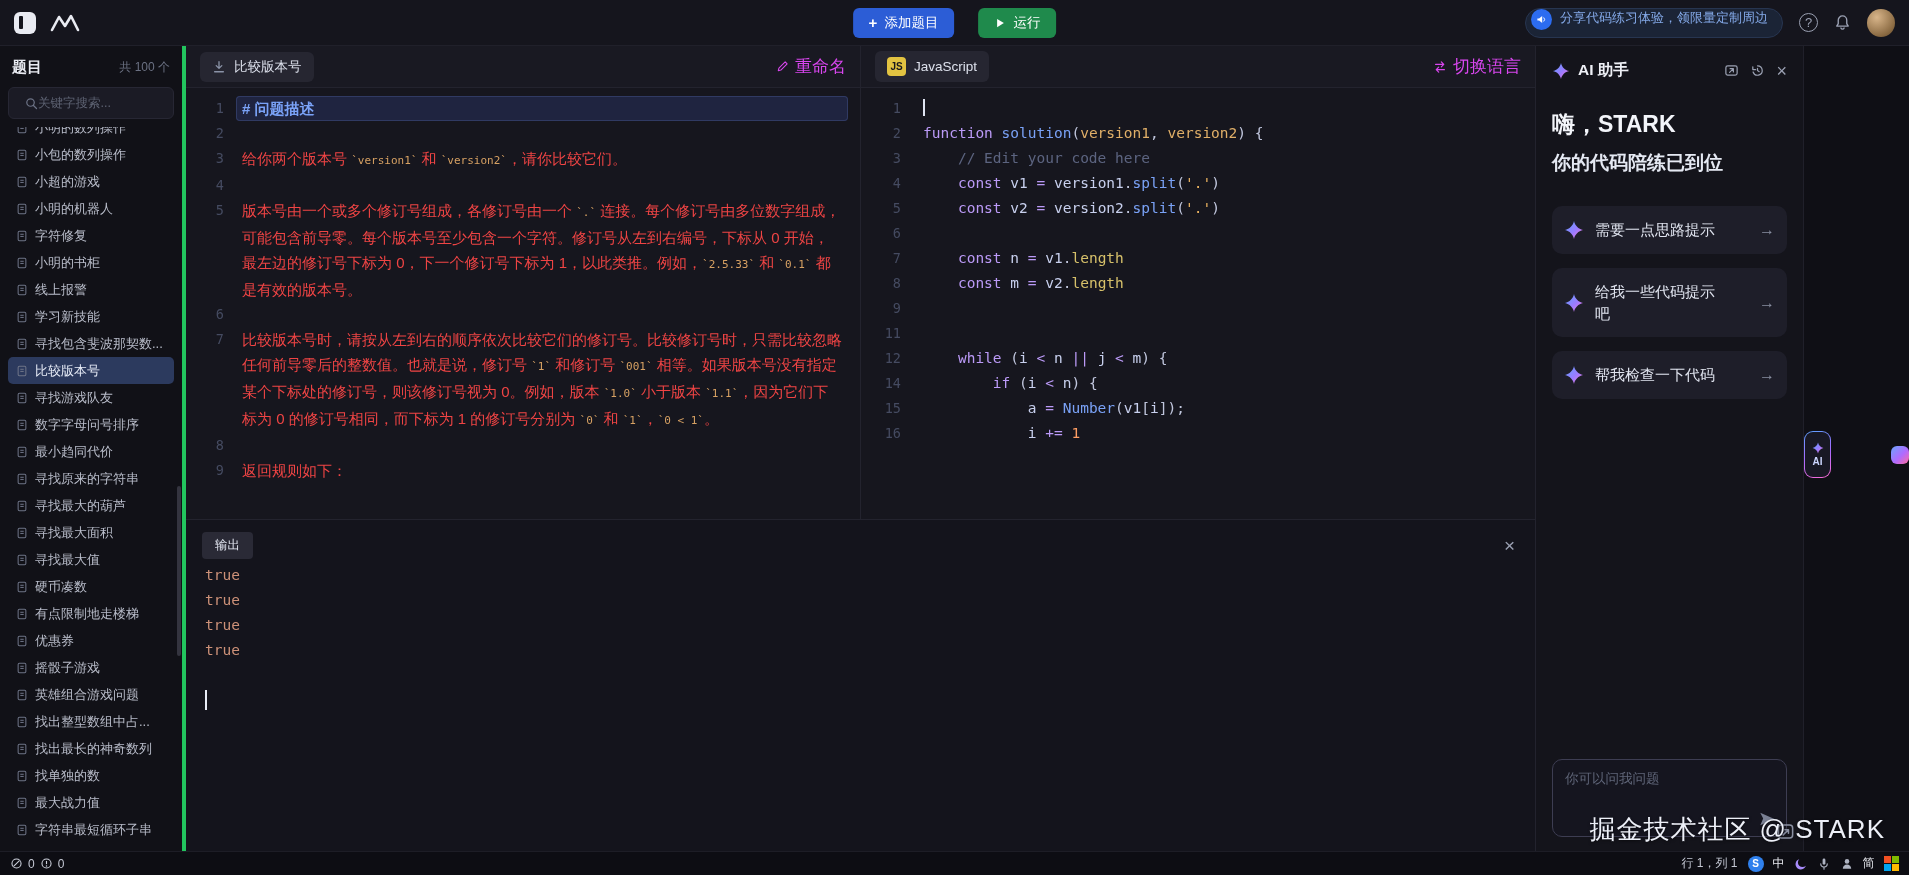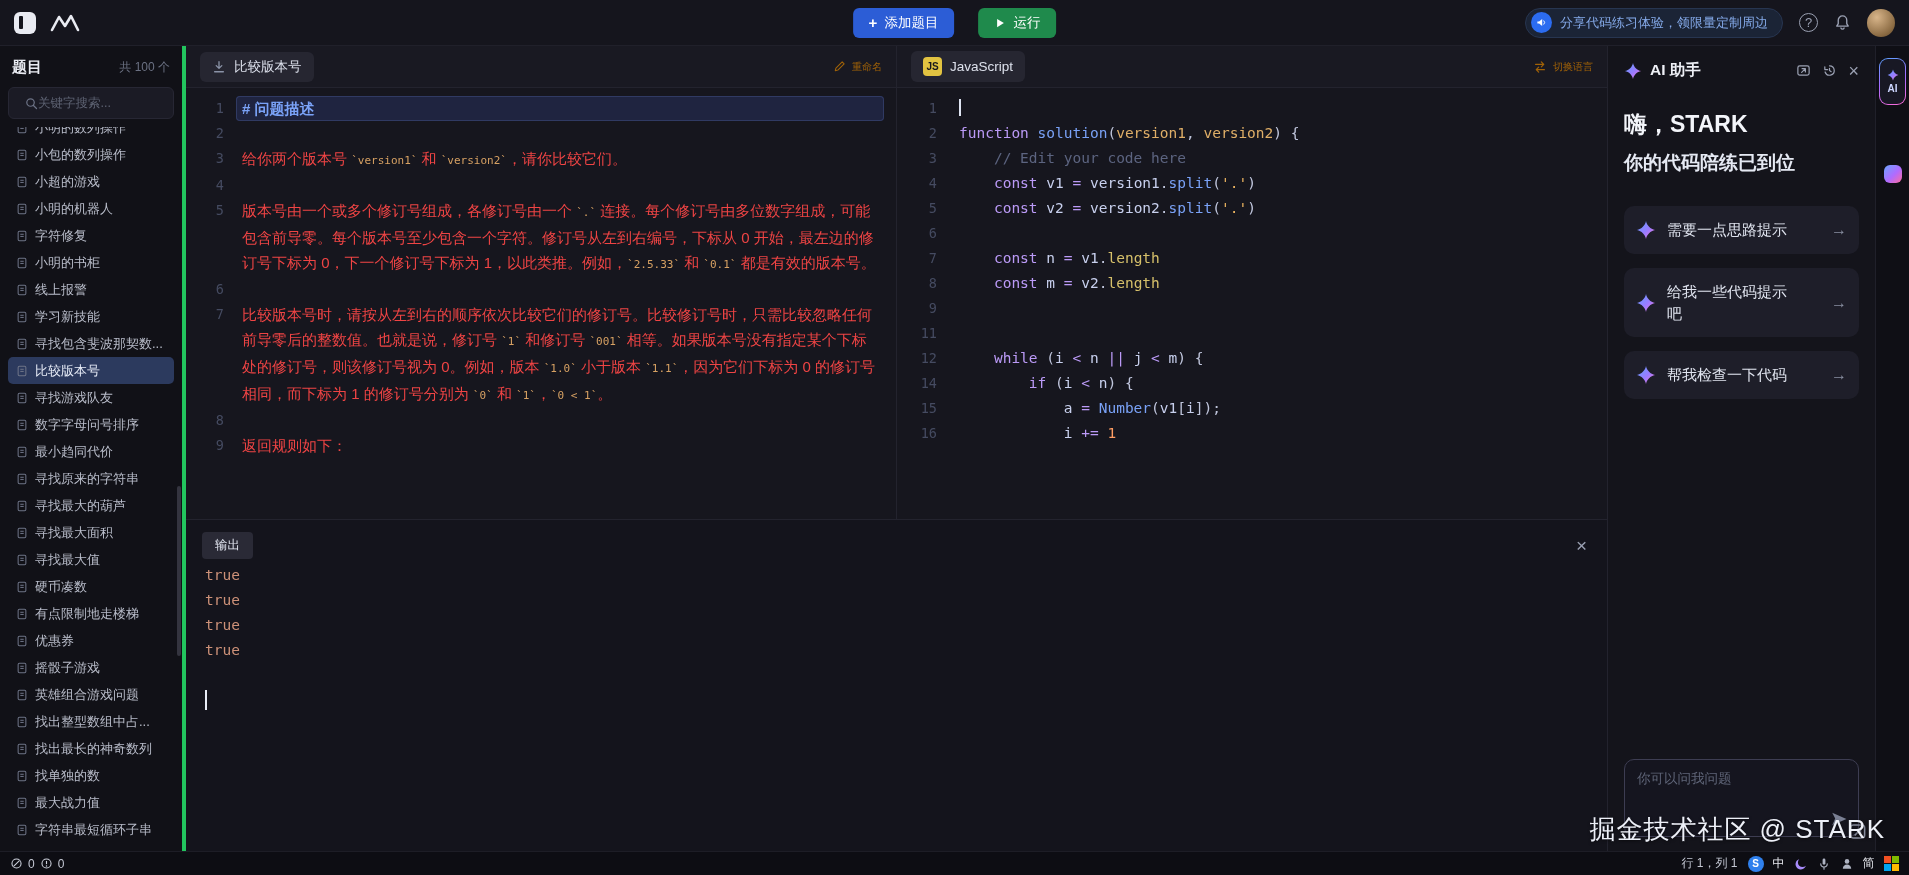--- a/index.html
+++ b/index.html
@@ -15,21 +15,21 @@
   .logo-square{width:22px;height:22px;background:#e9ebf2;border-radius:6px;display:inline-flex;align-items:center;padding-left:5px}
   .ls-bar{width:4px;height:13px;background:#15151d;border-radius:1px}
   .logo-m svg{display:block}
   .tb-center{position:absolute;left:50%;transform:translateX(-50%);display:flex;gap:24px}
   .btn{display:flex;align-items:center;gap:7px;border:none;border-radius:6px;height:30px;
     padding:0 16px;font-size:13.5px;color:#fff;cursor:pointer;font-family:inherit}
   .btn-add{background:#2c5dd6}
   .btn-run{background:#1f8a4c}
   .plus{font-size:15px;font-weight:bold;line-height:1}
   .tb-right{margin-left:auto;display:flex;align-items:center;gap:16px}
-  .banner{display:flex;align-items:center;gap:8px;background:#1b2436;border:1px solid #273550;
+  .banner{display:flex;gap:8px;background:#1b2436;border:1px solid #273550;
     border-radius:16px;height:30px;padding:0 14px 0 5px;font-size:13px;color:#84a9e8;cursor:pointer}
   .banner-ic{width:21px;height:21px;border-radius:50%;background:#2c6cf0;display:inline-flex;
     align-items:center;justify-content:center}
   .help{width:19px;height:19px;border:1.5px solid #9aa0b2;border-radius:50%;color:#9aa0b2;
     font-size:13px;display:inline-flex;align-items:center;justify-content:center;cursor:pointer}
   .bell{color:#9aa0b2;cursor:pointer}
   .avatar{width:28px;height:28px;border-radius:50%;cursor:pointer;
     background:radial-gradient(circle at 35% 30%,#d8b58a,#8a6a42 70%,#5e462a)}
 
   
@@ -59,21 +59,21 @@
   
   .center{flex:1;display:flex;flex-direction:column;min-width:0}
   .panels{display:flex;flex:0 0 474px;min-height:0;border-bottom:1px solid #23232e}
   .panel{flex:1;min-width:0;background:#16161e;display:flex;flex-direction:column}
   .desc-panel{border-right:1px solid #23232e}
   .panel-head{flex:0 0 42px;display:flex;align-items:center;justify-content:space-between;
     padding:0 14px;background:#191922;border-bottom:1px solid #23232e}
   .tab-chip{display:flex;align-items:center;gap:8px;background:#262631;border-radius:6px;
     padding:6px 12px;color:#dde1ec;font-size:13.5px;cursor:pointer}
   .tab-chip svg{color:#8b93a8}
-  .head-action{display:flex;align-items:center;gap:6px;color:#a16207;font-size:10px;cursor:pointer}
+  .head-action{display:flex;align-items:center;gap:6px;color:#d946ef;font-size:17px;cursor:pointer}
   .js-badge{width:19px;height:19px;background:#e2c341;color:#17171d;border-radius:4px;
     font-size:10px;font-weight:bold;display:inline-flex;align-items:center;justify-content:center}
 
   
   .md-body{flex:1;overflow:hidden;padding-top:8px;font-size:15px}
   .md-line{display:flex;min-height:25px;line-height:25px}
   .md-gutter{flex:0 0 56px;text-align:right;padding-right:18px;color:#454b61;
     font-size:13.5px;font-family:"DejaVu Sans Mono",monospace;user-select:none}
   .md-text{flex:1;color:#b8bfd4;padding-right:18px;word-break:break-all}
   .md-line.active .md-text{background:#1f2440;box-shadow:inset 0 0 0 1px #303a63;border-radius:4px;
@@ -120,21 +120,21 @@
   .ai-input{margin-top:auto;border:1px solid #3d3d52;border-radius:10px;background:#15151f;
     flex:0 0 78px;position:relative}
   .ai-input textarea{width:100%;height:100%;background:transparent;border:none;outline:none;
     resize:none;color:#c6cad6;font-size:13.5px;font-family:inherit;padding:10px 12px}
   .ai-input textarea::placeholder{color:#5f6578}
   .ai-send{position:absolute;right:10px;bottom:8px;color:#7a8094;cursor:pointer}
   .ai-corner{position:absolute;right:8px;bottom:10px;color:#8a90a2;cursor:pointer}
 
   
   .right-strip{flex:0 0 34px;background:#0f0f15;border-left:1px solid #20202a;
-    display:flex;flex-direction:column;align-items:center;padding-top:12px;gap:60px}
+    display:flex;flex-direction:row;align-items:center;padding-top:12px;gap:60px}
   .ai-fab{width:27px;height:47px;border-radius:9px;display:flex;flex-direction:column;
     align-items:center;justify-content:center;gap:3px;cursor:pointer;border:1.5px solid transparent;
     background:linear-gradient(#181824,#181824) padding-box,
                linear-gradient(160deg,#5aa2ff,#a56bff,#ff6bd5) border-box}
   .ai-fab-label{font-size:10px;font-weight:bold;color:#cdd6ff;line-height:1}
   .strip-badge{width:18px;height:18px;border-radius:6px;cursor:pointer;
     background:linear-gradient(135deg,#6aa5ff 0%,#b06bff 55%,#ff6b9d 100%)}
 
   
   .statusbar{flex:0 0 24px;background:#0d0d13;border-top:1px solid #1d1d26;display:flex;

